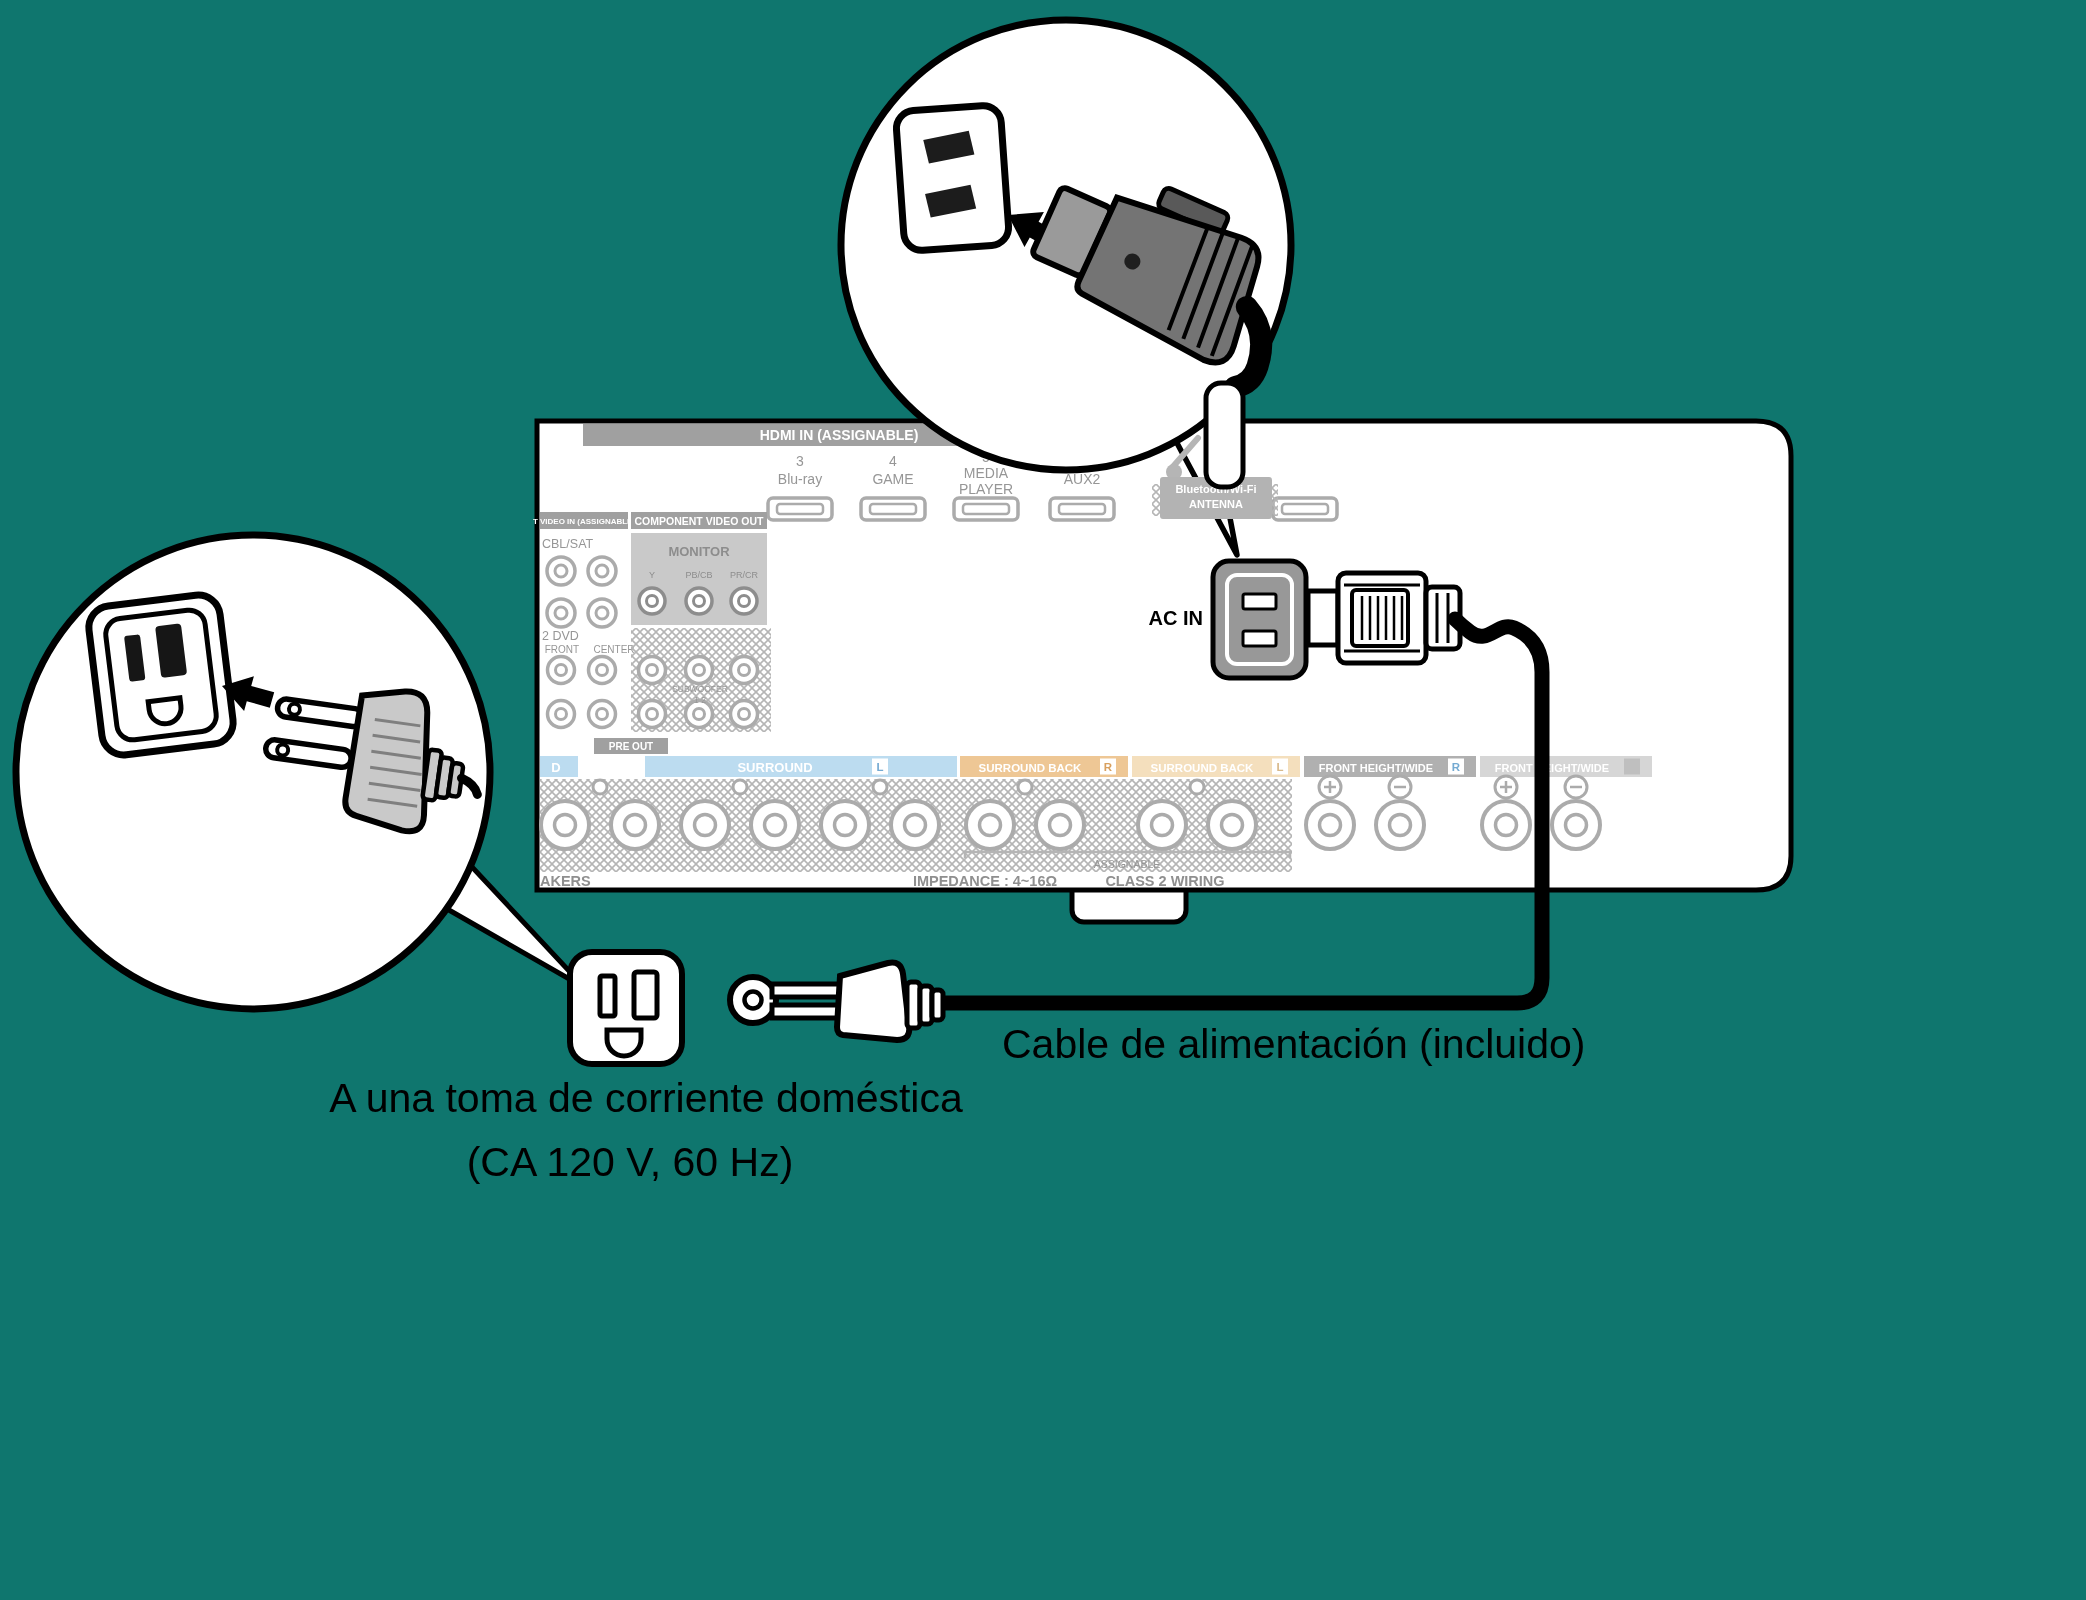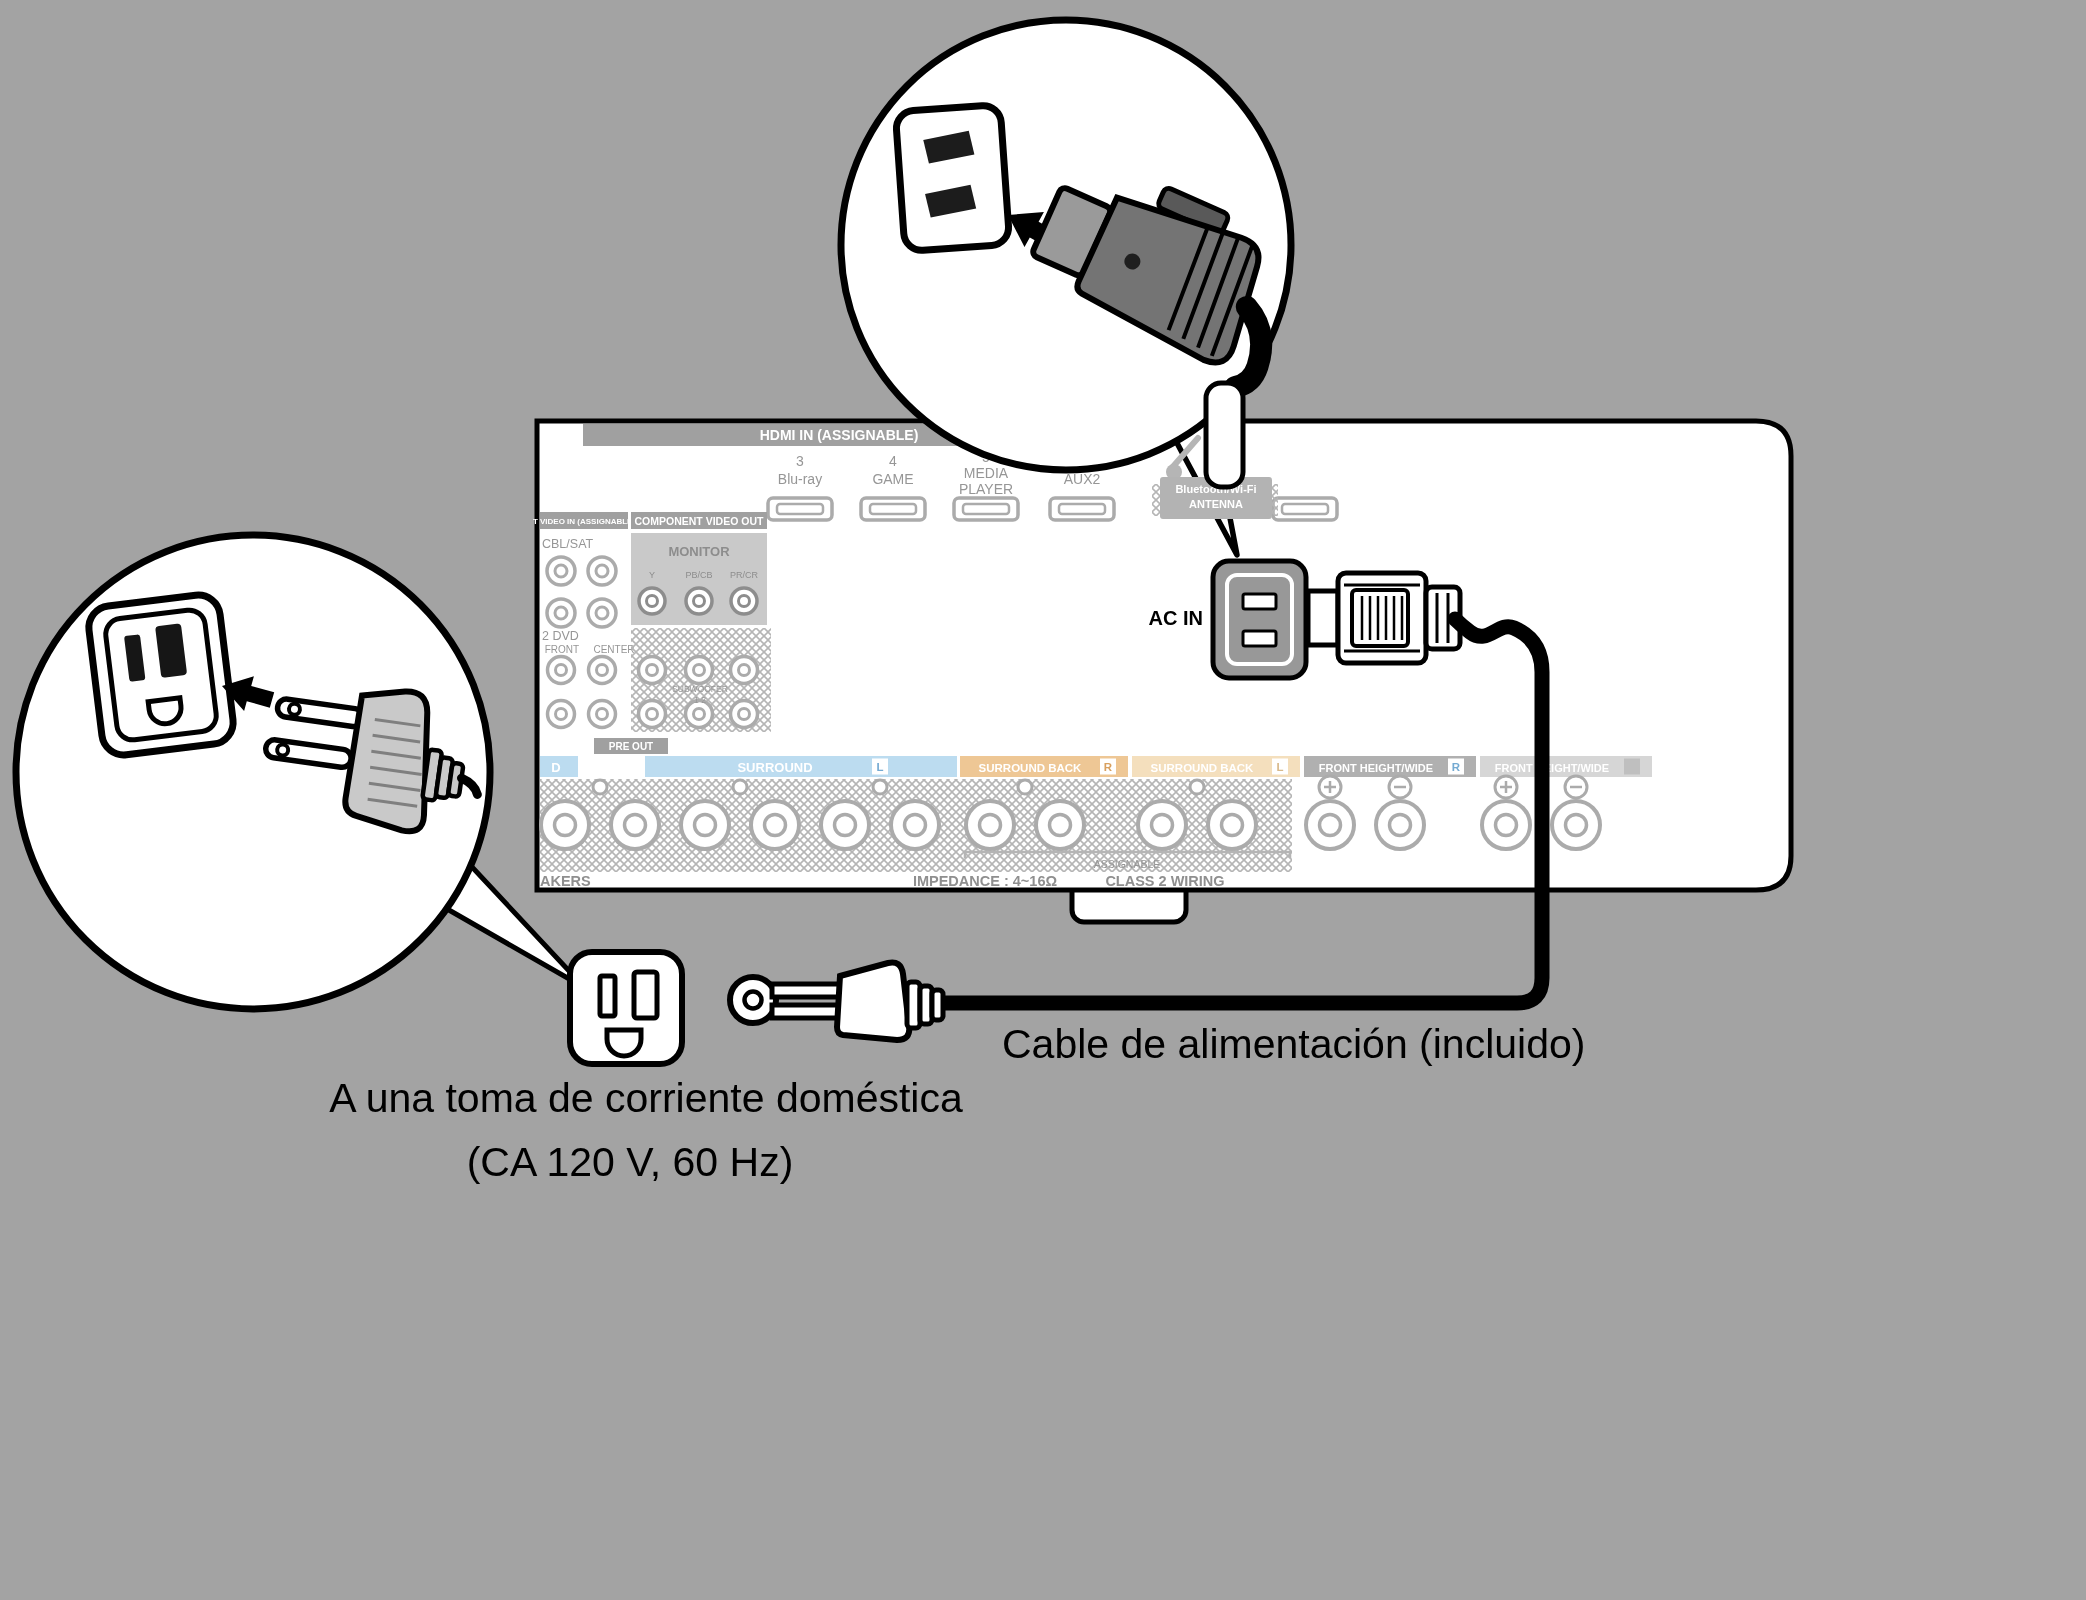--- a/index.html
+++ b/index.html
@@ -1,16 +1,16 @@
 <!DOCTYPE html>
 <html><head>
 <meta charset="utf-8">
 <style>
   html,body{margin:0;padding:0;background:#fff;}
-  .stage{position:relative;width:2086px;height:1600px;background:#a3a3a3;overflow:hidden;}
+  .stage{position:relative;width:2086px;height:1600px;background:#0f766e;overflow:hidden;}
   svg{display:block;}
   text{font-family:"Liberation Sans","DejaVu Sans",sans-serif;}
   .cap{fill:#000;font-size:41px;}
   .bar-t{fill:#ffffff;font-weight:bold;}
   .lbl{fill:#969696;}
   .blbl{fill:#8f8f8f;font-weight:bold;}
   .mid{text-anchor:middle;}
 </style>
 </head>
 <body>

